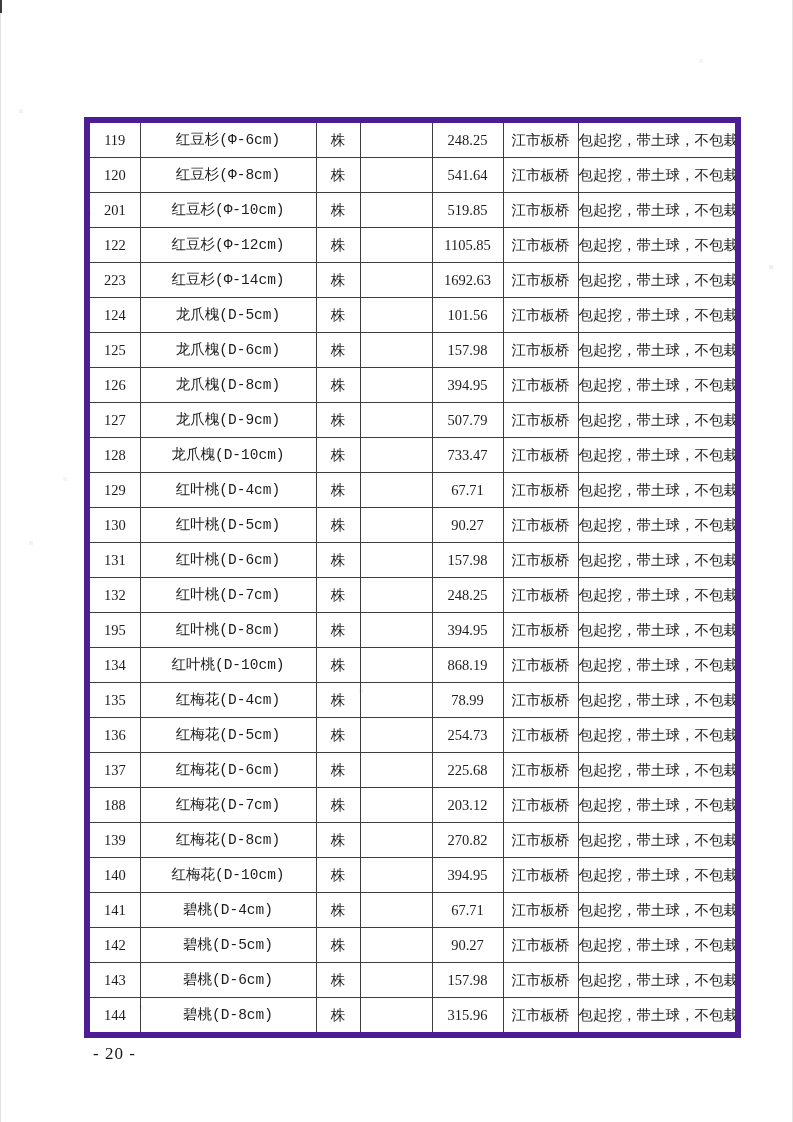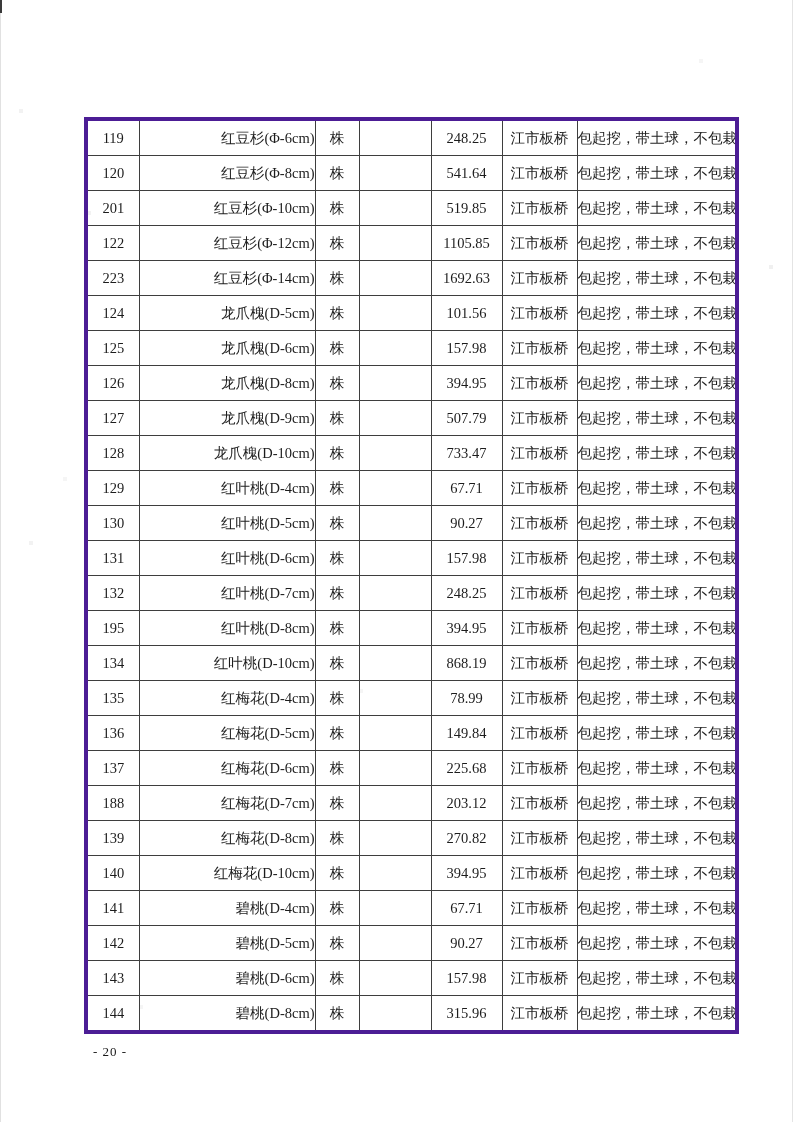--- a/index.html
+++ b/index.html
@@ -52,50 +52,51 @@
       538px 344px 0 1px rgba(0,0,0,0.04);
   }
   
   table.price-table {
     position: absolute;
     left: 84px;
     top: 117px;
     width: 651px;
     border-collapse: collapse;
     table-layout: fixed;
-    border: 4px solid #4c1d95;
+    border: 6px solid #4c1d95;
     padding-left: 16px;
   }
   table.price-table td {
     border: 1.5px solid #3e3e3e;
     height: 34px;
     padding: 0;
     font-size: 14.5px;
     line-height: 1;
     vertical-align: middle;
     white-space: nowrap;
     overflow: hidden;
   }
   td.c-no, td.c-unit, td.c-qty, td.c-price, td.c-loc {
     text-align: center;
   }
   td.c-name {
-    text-align: right;
+    text-align: center;
     padding-left: 17px;
+    font-family: Liberation Mono, monospace;
   }
   td.c-rem {
     text-align: left;
     padding-left: 10px;
     font-size: 13.5px;
   }
   .page-number {
     position: absolute;
     left: 93px;
     top: 1044px;
-    font-size: 13px;
+    font-size: 17px;
     letter-spacing: 1px;
     color: #181818;
     font-family: Liberation Serif, serif;
   }
 </style>
 </head>
 <body>
 
 <div class="page">
   <div class="edge-left"></div>
@@ -265,21 +266,21 @@
     <td class="c-qty"></td>
     <td class="c-price">78.99</td>
     <td class="c-loc">江市板桥</td>
     <td class="c-rem">包起挖，带土球，不包栽种</td>
   </tr>
         <tr>
     <td class="c-no">136</td>
     <td class="c-name">红梅花(D-5cm)</td>
     <td class="c-unit">株</td>
     <td class="c-qty"></td>
-    <td class="c-price">149.84</td>
+    <td class="c-price">254.73</td>
     <td class="c-loc">江市板桥</td>
     <td class="c-rem">包起挖，带土球，不包栽种</td>
   </tr>
         <tr>
     <td class="c-no">137</td>
     <td class="c-name">红梅花(D-6cm)</td>
     <td class="c-unit">株</td>
     <td class="c-qty"></td>
     <td class="c-price">225.68</td>
     <td class="c-loc">江市板桥</td>

